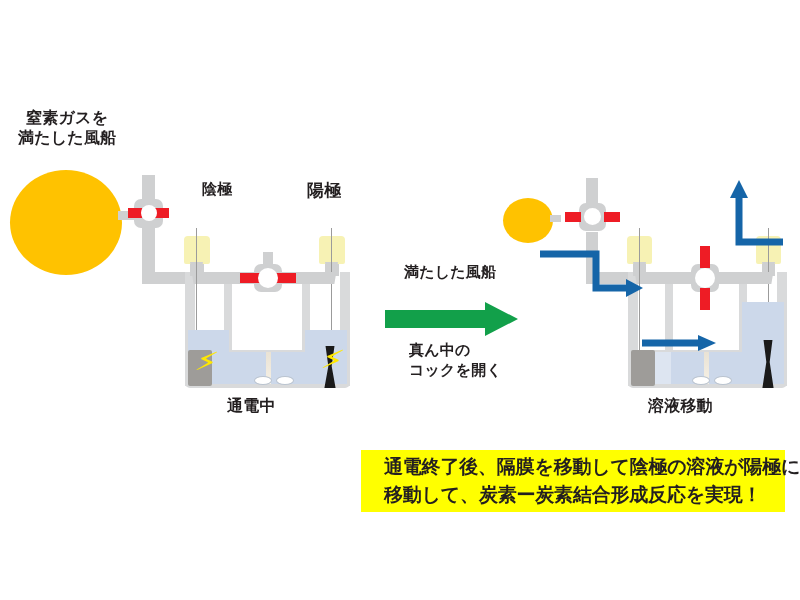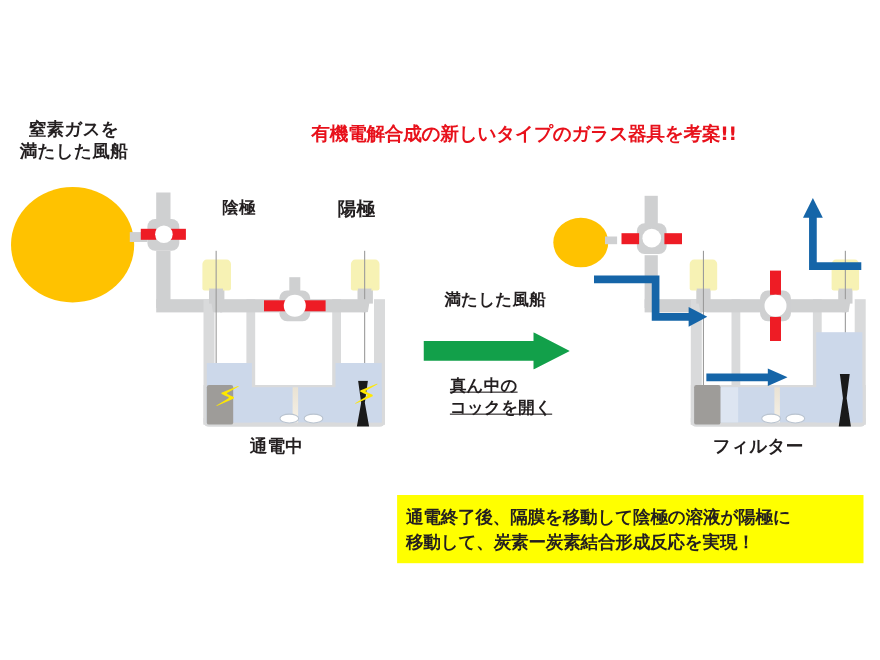--- a/index.html
+++ b/index.html
@@ -66,21 +66,20 @@
   #right-caption { left: 648px; top: 396px; font-size: 16px; }
 
   #step-top-label {
     left: 404px; top: 263px;
     font-size: 15px;
   }
   #step-bottom-label {
     left: 409px; top: 341px;
     font-size: 15px;
     line-height: 1.3;
-    text-decoration: underline;
   }
 
   
   #green-arrow {
     position: absolute;
     left: 385px; top: 302px;
     width: 133px; height: 34px;
   }
 
   
@@ -88,23 +87,23 @@
     position: absolute;
     left: 361px; top: 450px;
     width: 424px; height: 62px;
     background: #ffff00;
     display: flex;
     align-items: center;
   }
   #footnote-text {
     color: #231f20;
     font-weight: bold;
-    font-size: 16px;
+    font-size: 19px;
     line-height: 1.45;
-    padding-left: 8px;
+    padding-left: 23px;
     white-space: pre;
     letter-spacing: -0.2px;
   }
 
   
   .glass     { background: #cfd0d1; }
   .glass-lt  { background: #d9dadb; }
   .liquid    { background: #ccd8ea; }
   .liquid-lt { background: #dde5f1; }
   .balloon   { background: #ffc200; border-radius: 50%; }
@@ -195,21 +194,20 @@
 
   <div class="lbl" id="step-top-label">満たした風船</div>
 
   <svg id="green-arrow" viewBox="0 0 133 34">
     <polygon points="0,8 100,8 100,0 133,17 100,34 100,26 0,26" fill="#12a04a"></polygon>
   </svg>
 
   <div class="lbl" id="step-bottom-label">真ん中の
 コックを開く</div>
 
-  <div id="title-banner">有機電解合成の新しいタイプのガラス器具を考案!!</div>
 
   <div class="abs" style="left:490px;top:0;width:310px;height:440px;">
 
     <div class="abs balloon" style="left:13px;top:198px;width:50px;height:45px;"></div>
     <div class="abs glass" style="left:60px;top:215px;width:11px;height:7px;"></div>
 
     <div class="abs glass" style="left:96px;top:178px;width:12px;height:26px;"></div>
     <div class="abs glass" style="left:96px;top:232px;width:12px;height:48px;"></div>
 
     <div class="abs glass" style="left:89px;top:203px;width:27px;height:28px;border-radius:7px;"></div>
@@ -266,20 +264,20 @@
       <path d="M78,62 L34,62 L34,14" stroke="#1565a8" stroke-width="7" fill="none"></path>
       <polygon points="25,18 34,0 43,18" fill="#1565a8"></polygon>
     </svg>
 
     <svg class="abs" style="left:152px;top:334px;width:74px;height:18px;" viewBox="0 0 74 18">
       <path d="M0,9 L58,9" stroke="#1565a8" stroke-width="7" fill="none"></path>
       <polygon points="56,1 74,9 56,17" fill="#1565a8"></polygon>
     </svg>
   </div>
 
-  <div class="lbl" id="right-caption">フィルター</div>
+  <div class="lbl" id="right-caption">溶液移動</div>
 
   <div id="footnote-box">
     <div id="footnote-text">通電終了後、隔膜を移動して陰極の溶液が陽極に
 移動して、炭素ー炭素結合形成反応を実現！</div>
   </div>
 
 </div>
 
 </body></html>

